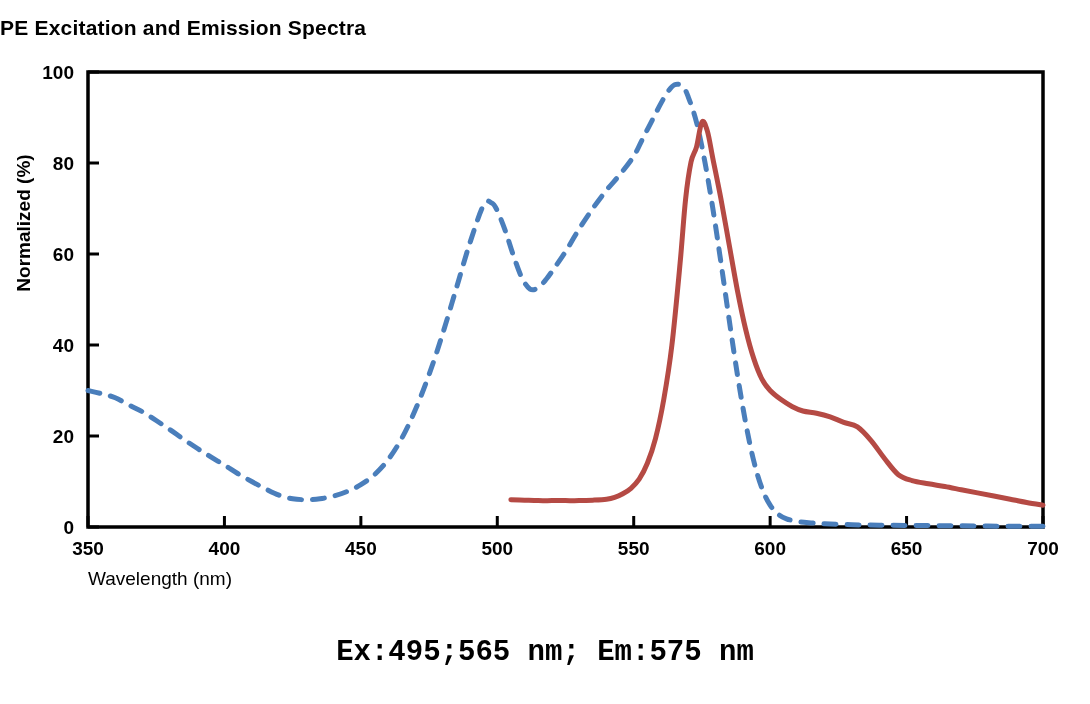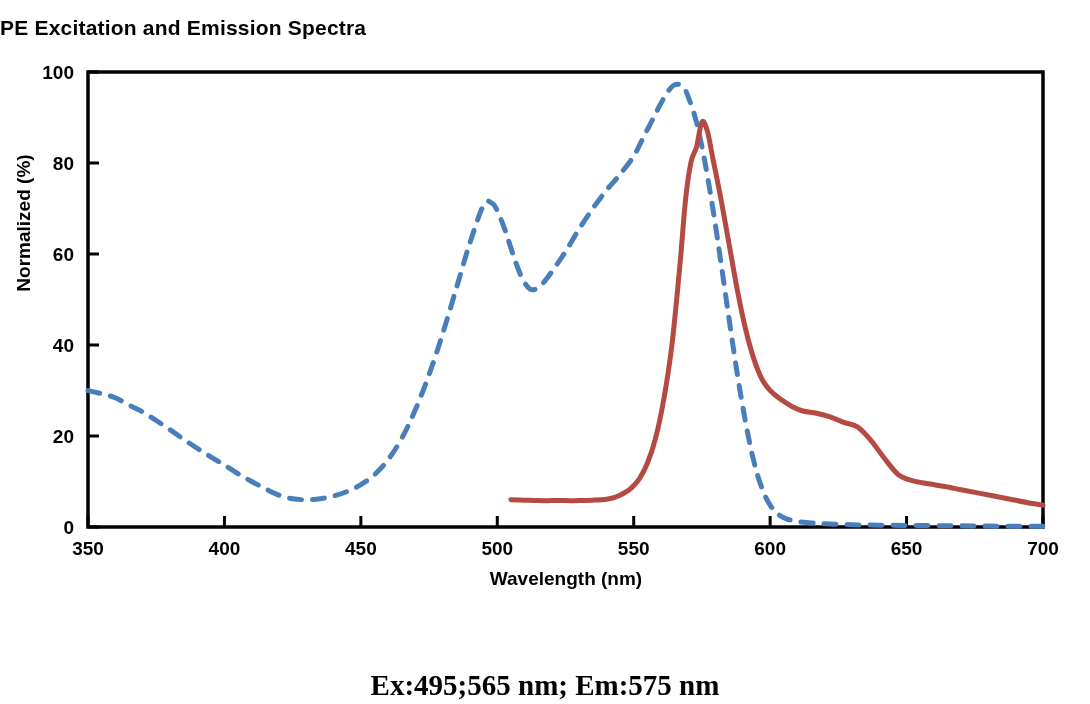--- a/index.html
+++ b/index.html
@@ -34,25 +34,24 @@
     color: #000000;
     letter-spacing: 0.2px;
   }
 
   .caption {
     position: absolute;
     left: 0;
     top: 636px;
     width: 1090px;
     text-align: center;
-    font-family: Liberation Serif, serif;
+    font-family: Liberation Mono, monospace;
     font-weight: bold;
     font-size: 29px;
     color: #000000;
-    margin-top: 33px;
   }
 
   .ylabel {
     position: absolute;
     left: -76px;
     top: 212px;
     width: 200px;
     text-align: center;
     transform: rotate(-90deg);
     transform-origin: 50% 50%;
@@ -61,23 +60,23 @@
     font-size: 19px;
     color: #000000;
     white-space: nowrap;
   }
 
   .xlabel {
     position: absolute;
     left: 88px;
     top: 568px;
     width: 956px;
-    text-align: center;
+    text-align: left;
     font-family: "Liberation Sans", sans-serif;
-    font-weight: bold;
+    font-weight: normal;
     font-size: 19px;
     color: #000000;
   }
 
   .plot-svg {
     position: absolute;
     left: 0;
     top: 0;
   }
 

